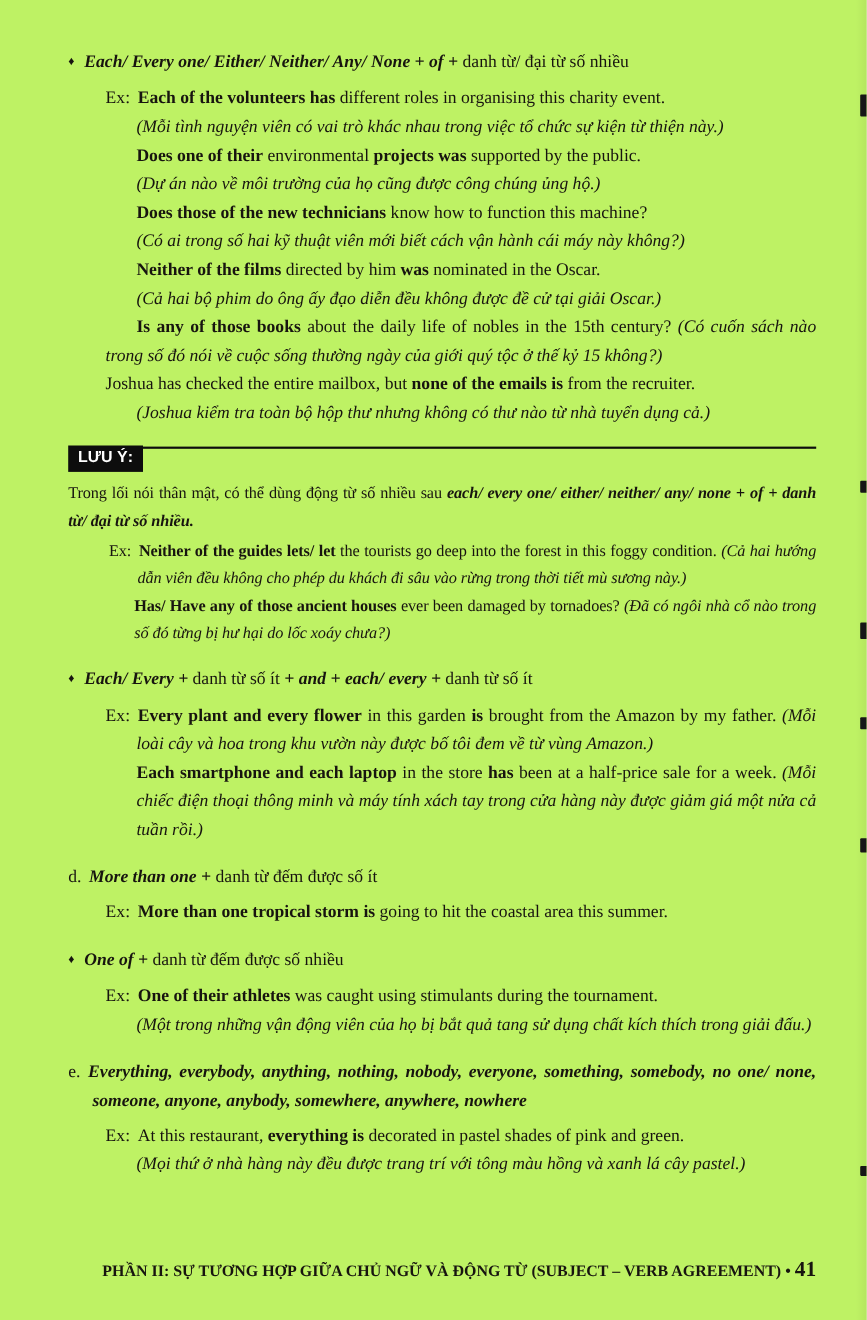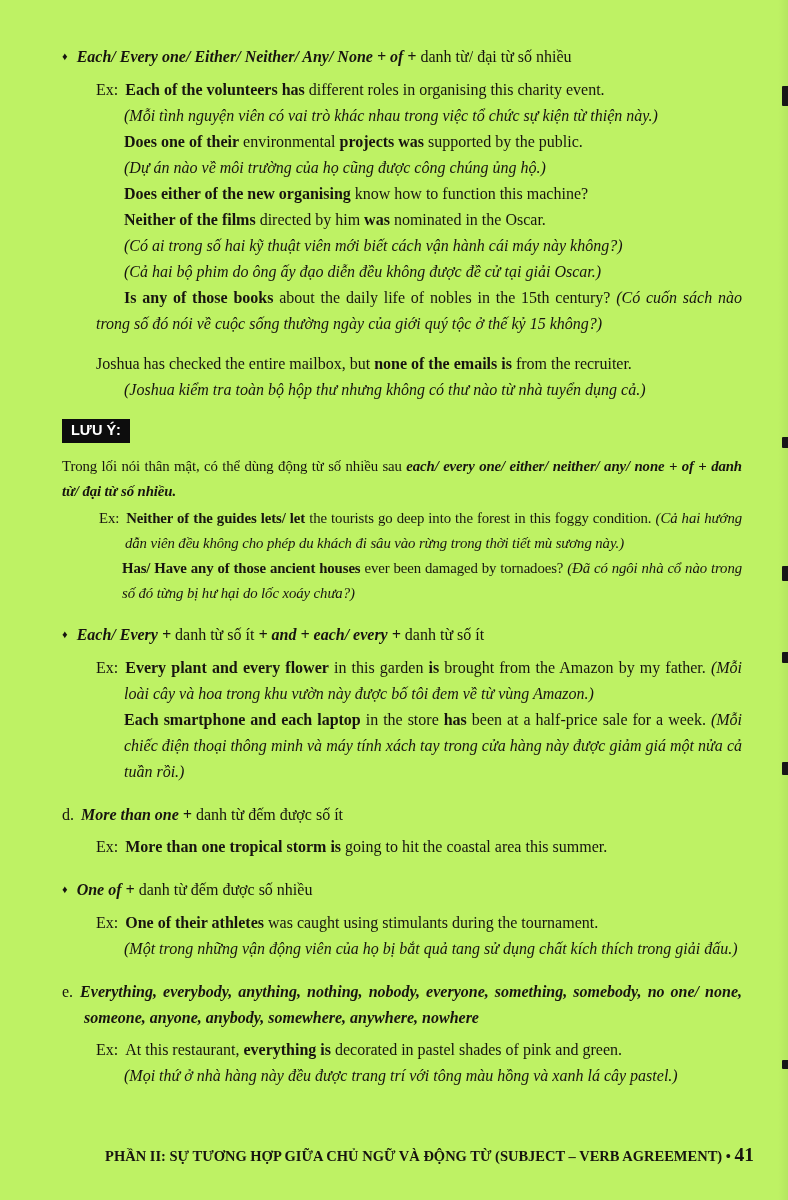--- a/index.html
+++ b/index.html
@@ -25,45 +25,45 @@
   
   .item { margin-left:62px; padding-left:22px; text-indent:-22px; margin-top:17px; margin-bottom:6px; }
   .item.first { margin-top:0; }
   .marker { margin-right:7px; }
   .diamond { font-size:11px; margin-right:9px; position:relative; top:-2px; }
 
   
   .exblock { margin:4px 0 2px 0; }
   .exp   { margin-left:96px; padding-left:28px; text-indent:-28px; }
   .ind   { margin-left:124px; }
-  .wide  { margin-left:96px;margin-top:14px; }
+  .wide  { margin-left:96px; }
   .widefl{ margin-left:96px; text-indent:28px; }
 
   .exlab { margin-right:7px; white-space:nowrap; }
   .exlab .u { text-underline-offset:2px; }
 
   
   .note { margin:16px 0 0 62px; }
-  .note-head { display:flex; align-items:flex-start; margin-bottom:8px;flex-direction:column; }
+  .note-head { display:flex; align-items:flex-start; margin-bottom:8px; }
   .note-label {
     background:#0d0d0d; color:#ffffff;
     font-family:"Liberation Sans","DejaVu Sans",sans-serif;
     font-weight:700; font-size:14.5px; line-height:21px;
     padding:1px 9px 2px 9px;
     flex:0 0 auto;
   }
   .note-rule { flex:1 1 auto; border-top:2px solid #0d0d0d; margin-top:1px; }
   .note p { font-size:14.8px; line-height:24.5px; letter-spacing:-0.1px; }
   .nbody { margin-bottom:3px; }
   .nexp { margin-left:37px; padding-left:26px; text-indent:-26px; margin-top:2px; }
   .nind { margin-left:60px; margin-top:1px; }
 
   
   .footer {
-    position:absolute; right:34px; bottom:34px;
+    position:absolute; right:46px; bottom:34px;
     font-weight:700; font-size:14.5px;
     white-space:nowrap;
   }
   .footer .pg { font-size:19.5px; }
 
   
   .artifact { position:absolute; right:0; width:6px; background:#171717; border-radius:1px 0 0 1px; }
   .page::after {
     content:""; position:absolute; top:0; right:0; width:10px; height:100%;
     background:linear-gradient(to right, rgba(0,0,0,0), rgba(0,0,0,0.05));
@@ -76,23 +76,23 @@
 <div class="page">
   <div class="content">
 
     <p class="item first"><span class="diamond">♦</span><span><span class="rbi">Each/ Every one/ Either/ Neither/ Any/ None + of +</span><span class="rr"> danh từ/ đại từ số nhiều</span></span></p>
 
     <div class="exblock">
       <p class="exp"><span class="exlab"><span class="u">Ex</span><span>:</span></span><span><span class="rb">Each of the volunteers has</span><span class="rr"> different roles in organising this charity event.</span></span></p>
       <p class="ind"><span><span class="ri">(Mỗi tình nguyện viên có vai trò khác nhau trong việc tổ chức sự kiện từ thiện này.)</span></span></p>
       <p class="ind"><span><span class="rb">Does one of their</span><span class="rr"> environmental </span><span class="rb">projects was</span><span class="rr"> supported by the public.</span></span></p>
       <p class="ind"><span><span class="ri">(Dự án nào về môi trường của họ cũng được công chúng ủng hộ.)</span></span></p>
-      <p class="ind"><span><span class="rb">Does either of the new organising</span><span class="rr"> know how to function this machine?</span></span></p>
+      <p class="ind"><span><span class="rb">Does those of the new technicians</span><span class="rr"> know how to function this machine?</span></span></p>
+      <p class="ind"><span><span class="ri">(Có ai trong số hai kỹ thuật viên mới biết cách vận hành cái máy này không?)</span></span></p>
       <p class="ind"><span><span class="rb">Neither of the films</span><span class="rr"> directed by him </span><span class="rb">was</span><span class="rr"> nominated in the Oscar.</span></span></p>
-      <p class="ind"><span><span class="ri">(Có ai trong số hai kỹ thuật viên mới biết cách vận hành cái máy này không?)</span></span></p>
       <p class="ind"><span><span class="ri">(Cả hai bộ phim do ông ấy đạo diễn đều không được đề cử tại giải Oscar.)</span></span></p>
       <p class="widefl"><span><span class="rb">Is any of those books</span><span class="rr"> about the daily life of nobles in the 15th century? </span><span class="ri">(Có cuốn sách nào trong số đó nói về cuộc sống thường ngày của giới quý tộc ở thế kỷ 15 không?)</span></span></p>
       <p class="wide"><span><span class="rr">Joshua has checked the entire mailbox, but </span><span class="rb">none of the emails is</span><span class="rr"> from the recruiter.</span></span></p>
       <p class="ind"><span><span class="ri">(Joshua kiểm tra toàn bộ hộp thư nhưng không có thư nào từ nhà tuyển dụng cả.)</span></span></p>
     </div>
 
     <div class="note">
       <div class="note-head">
         <span class="note-label">LƯU Ý:</span>
         <span class="note-rule"></span>

